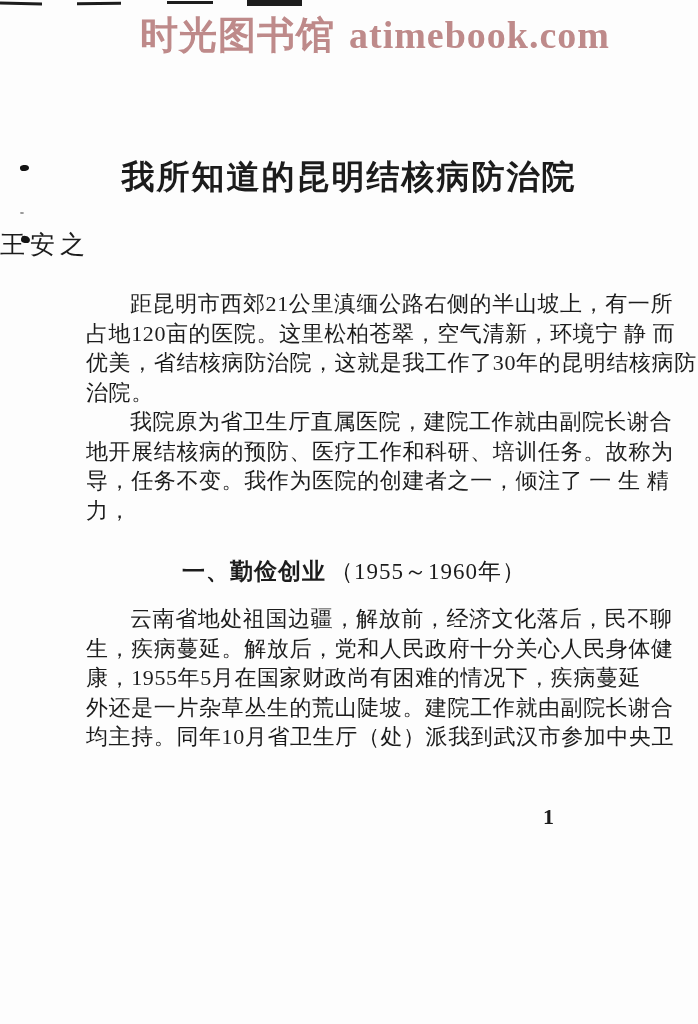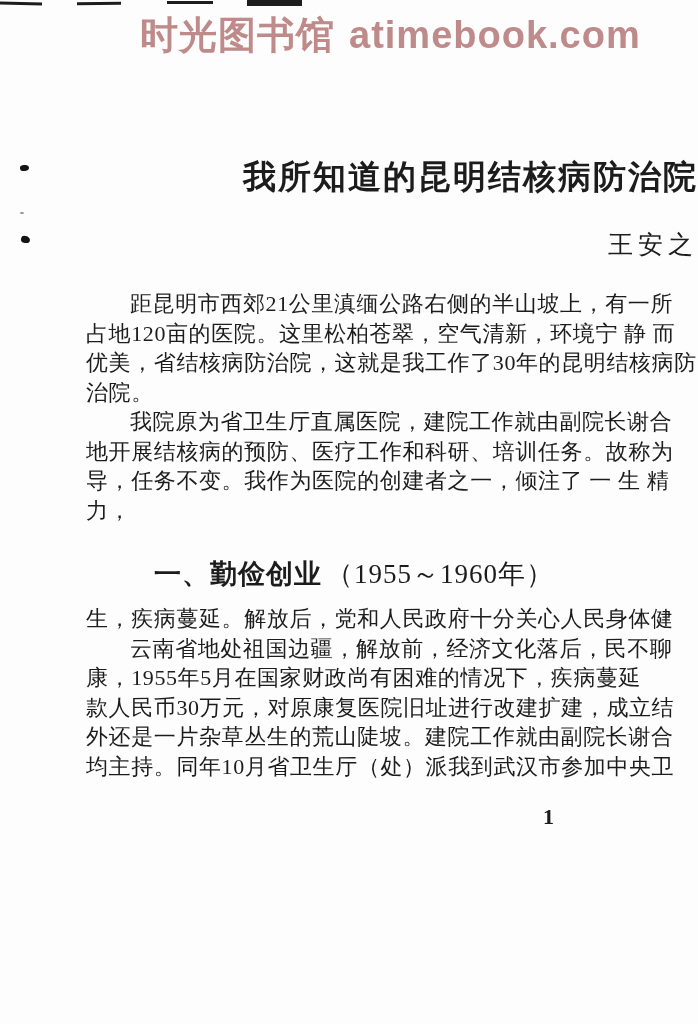--- a/index.html
+++ b/index.html
@@ -16,21 +16,21 @@
     font-family: "Liberation Serif", "DejaVu Serif", serif;
     color: #1c1c1c;
   }
 
   
   .watermark {
     position: absolute;
     left: 140px;
     top: 10px;
     white-space: nowrap;
-    font-family: Liberation Sans, sans-serif;
+    font-family: Liberation Serif, serif;
     font-weight: bold;
     font-size: 38px;
     letter-spacing: 1px;
   }
   .watermark .wm-en { margin-left: 14px; }
 
   
   .artifact { position: absolute; background: #1d1d1d; }
   .a-dash1 { left: 0;   top: 2px; width: 42px; height: 3px; transform: rotate(1.2deg); }
   .a-dash2 { left: 77px; top: 2px; width: 44px; height: 3px; transform: rotate(-0.6deg); }
@@ -39,30 +39,30 @@
   .speck { position: absolute; background: #141414; border-radius: 45% 55% 50% 50%; }
   .s1 { left: 20px; top: 165px; width: 9px; height: 6px; transform: rotate(-8deg); }
   .s2 { left: 20px; top: 212px; width: 4px; height: 2px; opacity: .45; }
   .s3 { left: 21px; top: 236px; width: 9px; height: 7px; transform: rotate(10deg); }
 
   
   .doc-title {
     position: absolute;
     left: 0; top: 155px;
     width: 100%;
-    text-align: right;
+    text-align: center;
     font-size: 33px;
     font-weight: bold;
     letter-spacing: 2px;
   }
   .doc-author {
     position: absolute;
     left: 0; top: 228px;
     width: 100%;
-    text-align: right;
+    text-align: left;
     font-size: 25px;
     letter-spacing: 5px;
   }
   .body-block {
     position: absolute;
     left: 78px;
     width: 552px;
     font-size: 22px;
     line-height: 29.5px;
     letter-spacing: 0.6px;
@@ -71,21 +71,21 @@
   .para .line { white-space: nowrap; }
   .para .line.first { text-indent: 2em; }
   .p1 { top: 289px; }
   .p2 { top: 407px; }
   .p3 { top: 604px; }
   .section-heading {
     position: absolute;
     left: 78px; top: 556px;
     width: 552px;
     text-align: center;
-    font-size: 27px;
+    font-size: 23px;
     font-weight: bold;
     letter-spacing: 1px;
     white-space: nowrap;
   }
   .section-heading .years { font-weight: normal; margin-left: 4px; }
   .page-number {
     position: absolute;
     left: 543px; top: 804px;
     font-size: 22px;
     font-weight: bold;
@@ -122,23 +122,22 @@
       <div class="line">地开展结核病的预防、医疗工作和科研、培训任务。故称为</div>
       <div class="line">导，任务不变。我作为医院的创建者之一，倾注了 一 生 精</div>
       <div class="line">力，</div>
     </div>
 
   <div class="section-heading">
     <span>一、勤俭创业</span><span class="years">（1955～1960年）</span>
   </div>
 
   <div class="body-block para p3">
+      <div class="line first">云南省地处祖国边疆，解放前，经济文化落后，民不聊</div>
       <div class="line">生，疾病蔓延。解放后，党和人民政府十分关心人民身体健</div>
-      <div class="line first">云南省地处祖国边疆，解放前，经济文化落后，民不聊</div>
       <div class="line">康，1955年5月在国家财政尚有困难的情况下，疾病蔓延</div>
-      <div class="line">款人民币30万元，对原康复医院旧址进行改建扩建，成立结</div>
       <div class="line">外还是一片杂草丛生的荒山陡坡。建院工作就由副院长谢合</div>
       <div class="line">均主持。同年10月省卫生厅（处）派我到武汉市参加中央卫</div>
     </div>
 
   <div class="page-number">1</div>
 
 </div>
 
 </body></html>

